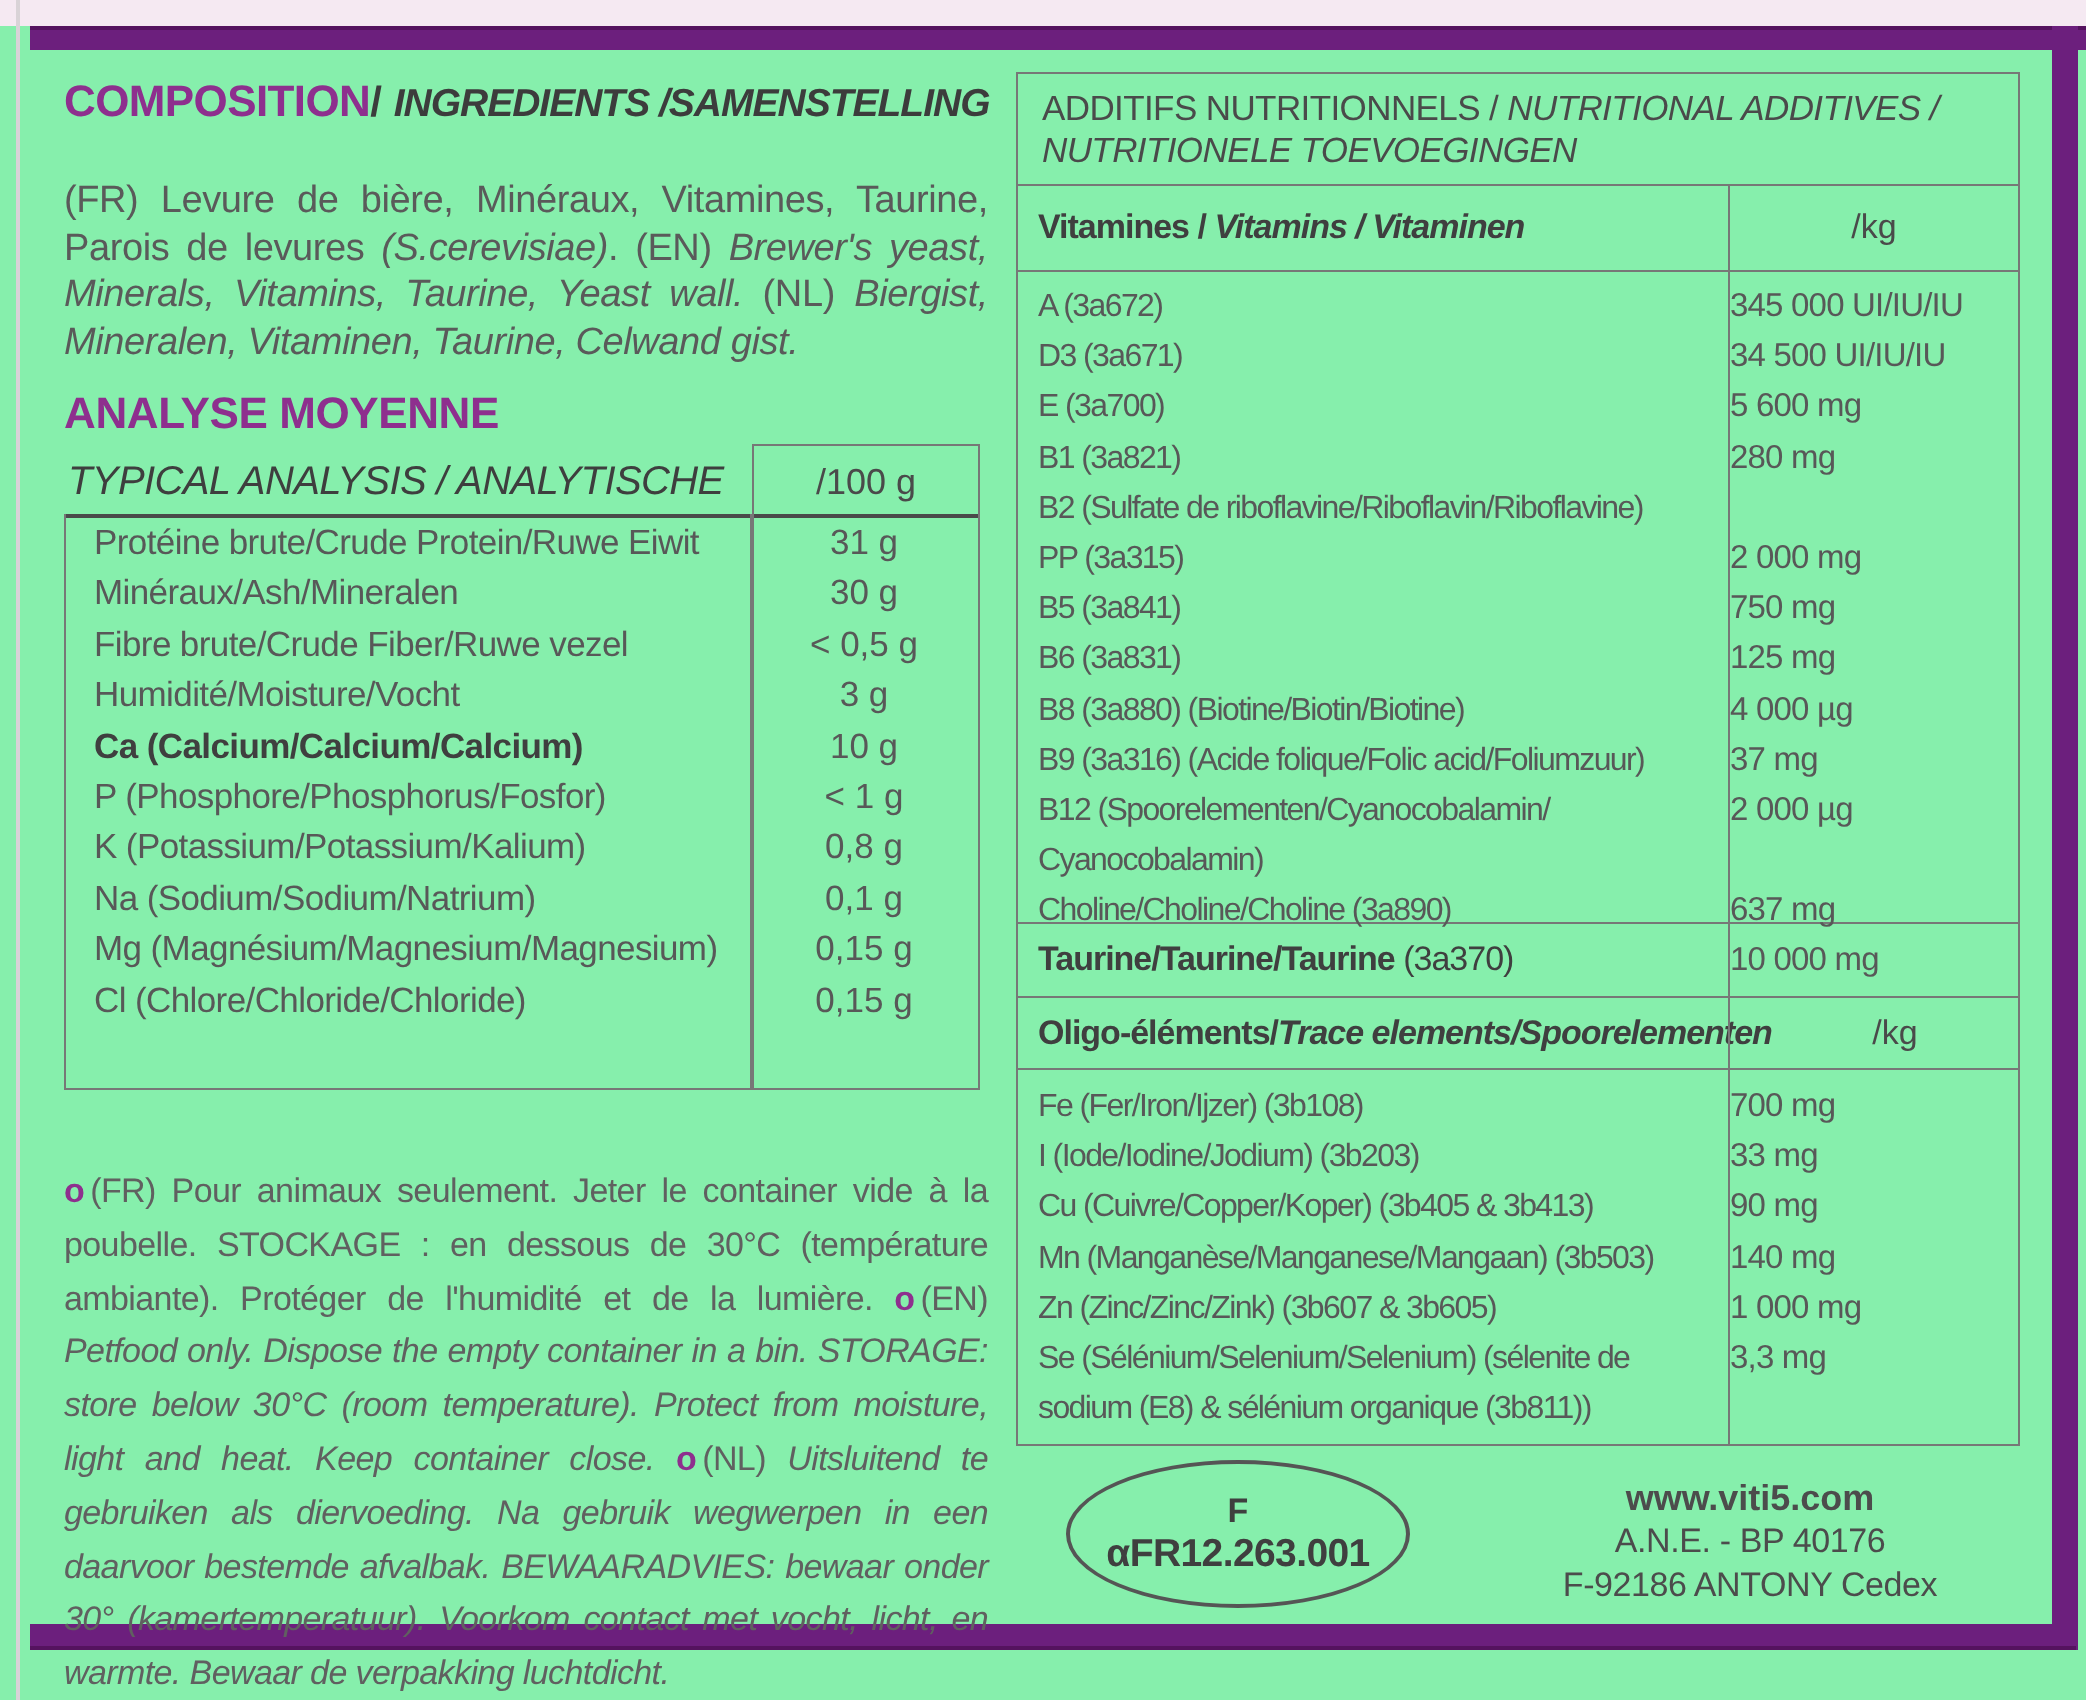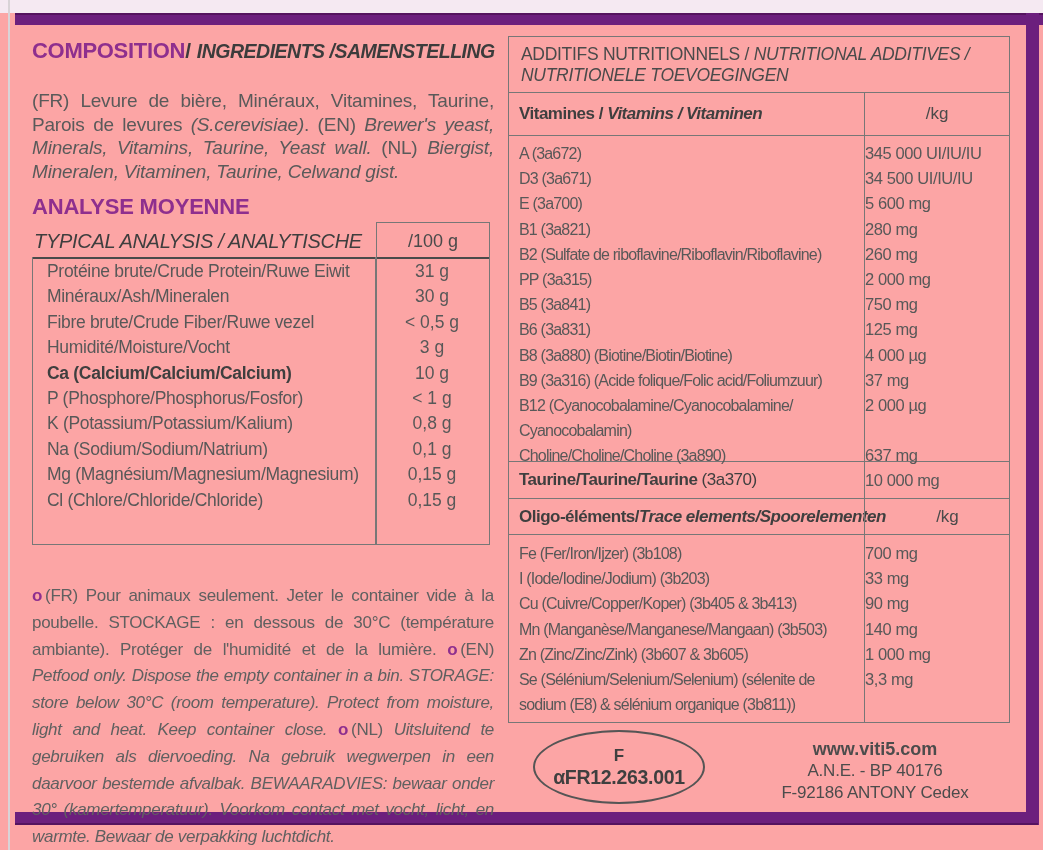--- a/index.html
+++ b/index.html
@@ -1,16 +1,16 @@
 <!DOCTYPE html>
 <html><head>
 <meta charset="utf-8">
 <style>
   html,body{margin:0;padding:0;background:#ffffff;}
-  .page{position:relative;width:1043px;height:850px;background:#fca5a5;
+  .page{position:relative;width:1043px;height:850px;background:#86efac;
         font-family:"Liberation Sans", sans-serif;color:#4d4d4d;overflow:hidden;}
 
   
   .strip-top{position:absolute;left:0;top:0;width:1043px;height:13px;background:#f5e9f2;}
   .bar-top{position:absolute;left:15px;top:13px;width:1028px;height:12px;background:#6c1f7d;border-top:2px solid #55135f;box-sizing:border-box;}
   .bar-right{position:absolute;left:1026px;top:13px;width:13px;height:812px;background:#6c1f7d;}
   .bar-bottom{position:absolute;left:15px;top:812px;width:1023px;height:13px;background:#6c1f7d;border-bottom:2px solid #55135f;box-sizing:border-box;}
   .edge-left{position:absolute;left:8px;top:0;width:2px;height:850px;background:#d9d3d7;}
 
   
@@ -157,21 +157,20 @@
       <div class="vrow">
           <div class="vlabel">E (3a700)</div>
           <div class="vval">5 600 mg</div>
         </div>
       <div class="vrow">
           <div class="vlabel">B1 (3a821)</div>
           <div class="vval">280 mg</div>
         </div>
       <div class="vrow">
           <div class="vlabel">B2 (Sulfate de riboflavine/Riboflavin/Riboflavine)</div>
-          <div class="vval">260 mg</div>
         </div>
       <div class="vrow">
           <div class="vlabel">PP (3a315)</div>
           <div class="vval">2 000 mg</div>
         </div>
       <div class="vrow">
           <div class="vlabel">B5 (3a841)</div>
           <div class="vval">750 mg</div>
         </div>
       <div class="vrow">
@@ -181,21 +180,21 @@
       <div class="vrow">
           <div class="vlabel">B8 (3a880) (Biotine/Biotin/Biotine)</div>
           <div class="vval">4 000 µg</div>
         </div>
       <div class="vrow">
           <div class="vlabel">B9 (3a316) (Acide folique/Folic acid/Foliumzuur)</div>
           <div class="vval">37 mg</div>
         </div>
       <div class="vrow">
           <div style="flex:1">
-            <div class="vlabel2">B12 (Cyanocobalamine/Cyanocobalamine/</div>
+            <div class="vlabel2">B12 (Spoorelementen/Cyanocobalamin/</div>
             <div class="vlabel2">Cyanocobalamin)</div>
           </div>
           <div class="vval">2 000 µg</div>
         </div>
       <div class="vrow">
           <div class="vlabel">Choline/Choline/Choline (3a890)</div>
           <div class="vval">637 mg</div>
         </div>
     </div>
 

